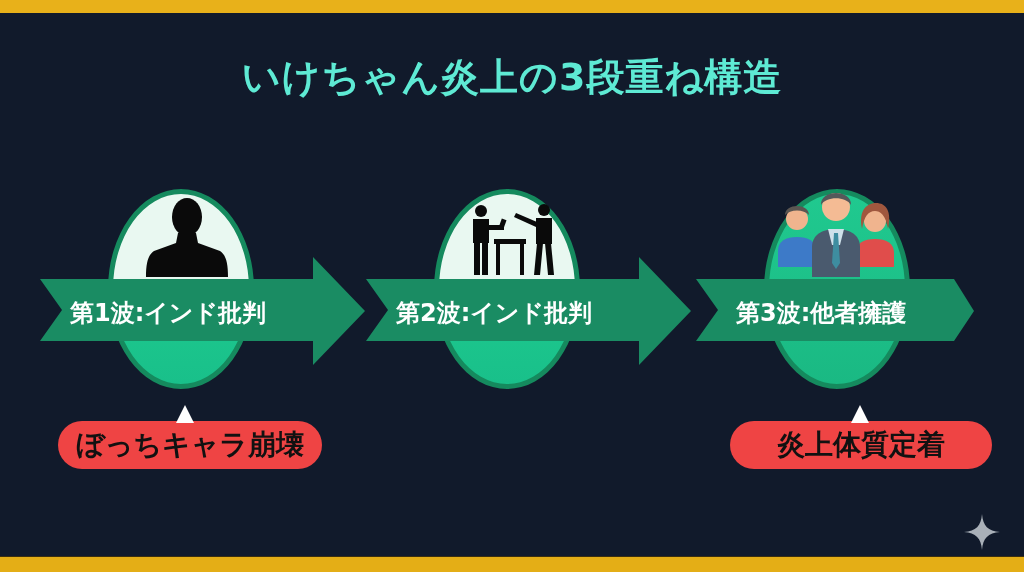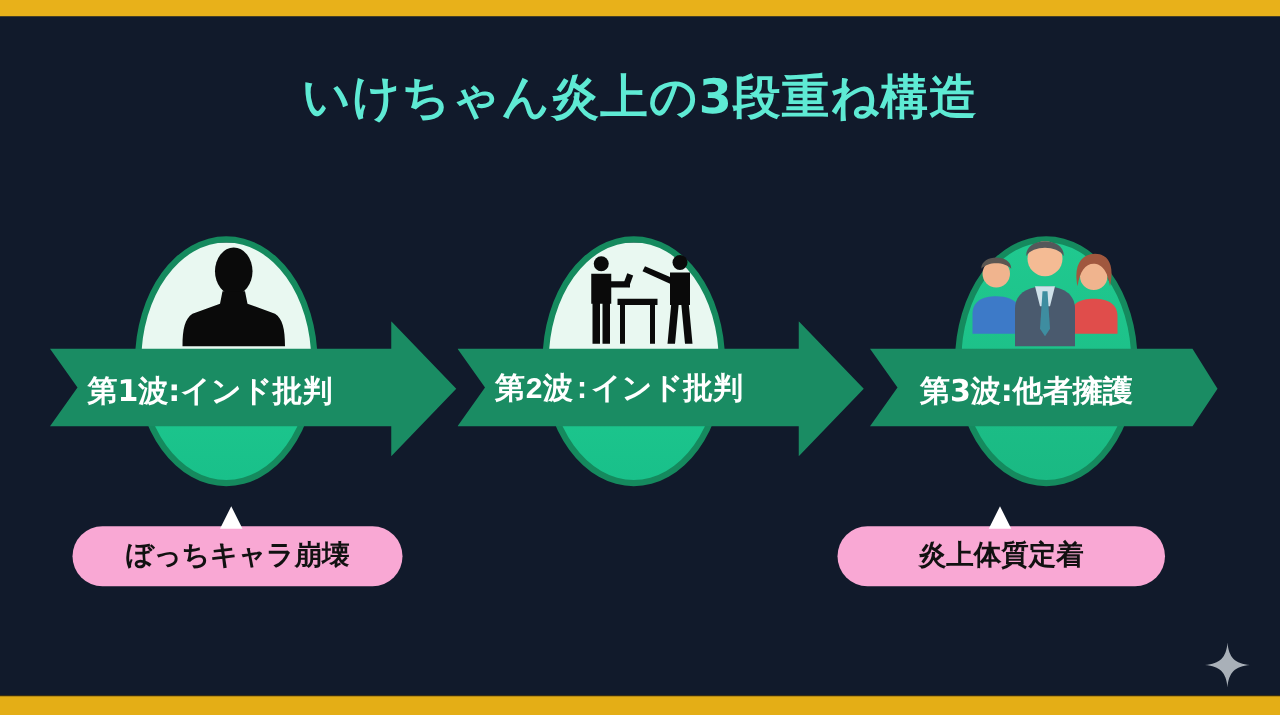--- a/index.html
+++ b/index.html
@@ -24,30 +24,30 @@
     }
     .oval.green { background: linear-gradient(to bottom, #20c98f 0%, #1ab983 100%); }
     .icon { position: absolute; left: 0; top: 0; width: 330px; height: 110px; }
     .banner { position: absolute; left: 0; top: 72px; width: 330px; height: 110px; }
     .banner svg { position: absolute; left: 0; top: 0; }
     .banner-label {
       position: absolute; left: 30px; top: 36px; width: 250px; text-align: left;
       color: #ffffff; font-size: 24px; font-weight: bold; line-height: 40px; white-space: nowrap;
     }
     .callout {
-      position: absolute; height: 48px; background: #f9a8d4; border-radius: 24px;
-      color: #111111; font-size: 22px; font-weight: bold; text-align: center; line-height: 48px;
+      position: absolute; height: 48px; background: #ef4444; border-radius: 24px;
+      color: #111111; font-size: 28px; font-weight: bold; text-align: center; line-height: 48px;
     }
     .callout::before {
       content: ""; position: absolute; top: -16px; width: 0; height: 0;
       border-left: 9px solid transparent; border-right: 9px solid transparent; border-bottom: 18px solid #ffffff;
     }
     .callout.c1 { left: 58px; top: 421px; width: 264px; }
     .callout.c1::before { left: 118px; }
-    .callout.c3 { left: 670px; top: 421px; width: 262px; }
+    .callout.c3 { left: 730px; top: 421px; width: 262px; }
     .callout.c3::before { left: 121px; }
     .sparkle { position: absolute; left: 962px; top: 512px; width: 40px; height: 40px; }
   </style>
 </head>
 <body>
 
 <div class="bar-top"></div>
 
 <div class="title">いけちゃん炎上の3段重ね構造</div>
 
@@ -58,21 +58,21 @@
     <path d="M138 48 L156 48 L158 58 L180 66 C186 70 188 78 188 92 L106 92 C106 78 108 70 114 66 L136 58 Z" fill="#0a0a0a"></path>
   </svg>
   <div class="banner">
     <svg width="330" height="110" viewBox="0 0 330 110">
       <polygon points="0,22 273,22 273,0 325,54 273,108 273,84 0,84 22,53" fill="#1a8c63"></polygon>
     </svg>
     <div class="banner-label">第1波:インド批判</div>
   </div>
 </div>
 
-<div class="stage" style="left:366px;font-family:Liberation Mono, monospace;">
+<div class="stage" style="left:366px;">
   <div class="oval"></div>
   <svg class="icon" viewBox="0 0 330 110" width="330" height="110">
 
     <circle cx="115" cy="26" r="6" fill="#0a0a0a"></circle>
     <rect x="107" y="34" width="16" height="24" fill="#0a0a0a"></rect>
     <rect x="108" y="56" width="6" height="34" fill="#0a0a0a"></rect>
     <rect x="116" y="56" width="6" height="34" fill="#0a0a0a"></rect>
     <rect x="122" y="40" width="16" height="5" fill="#0a0a0a"></rect>
     <rect x="134" y="34" width="5" height="10" fill="#0a0a0a" transform="rotate(20 136 39)"></rect>
 

